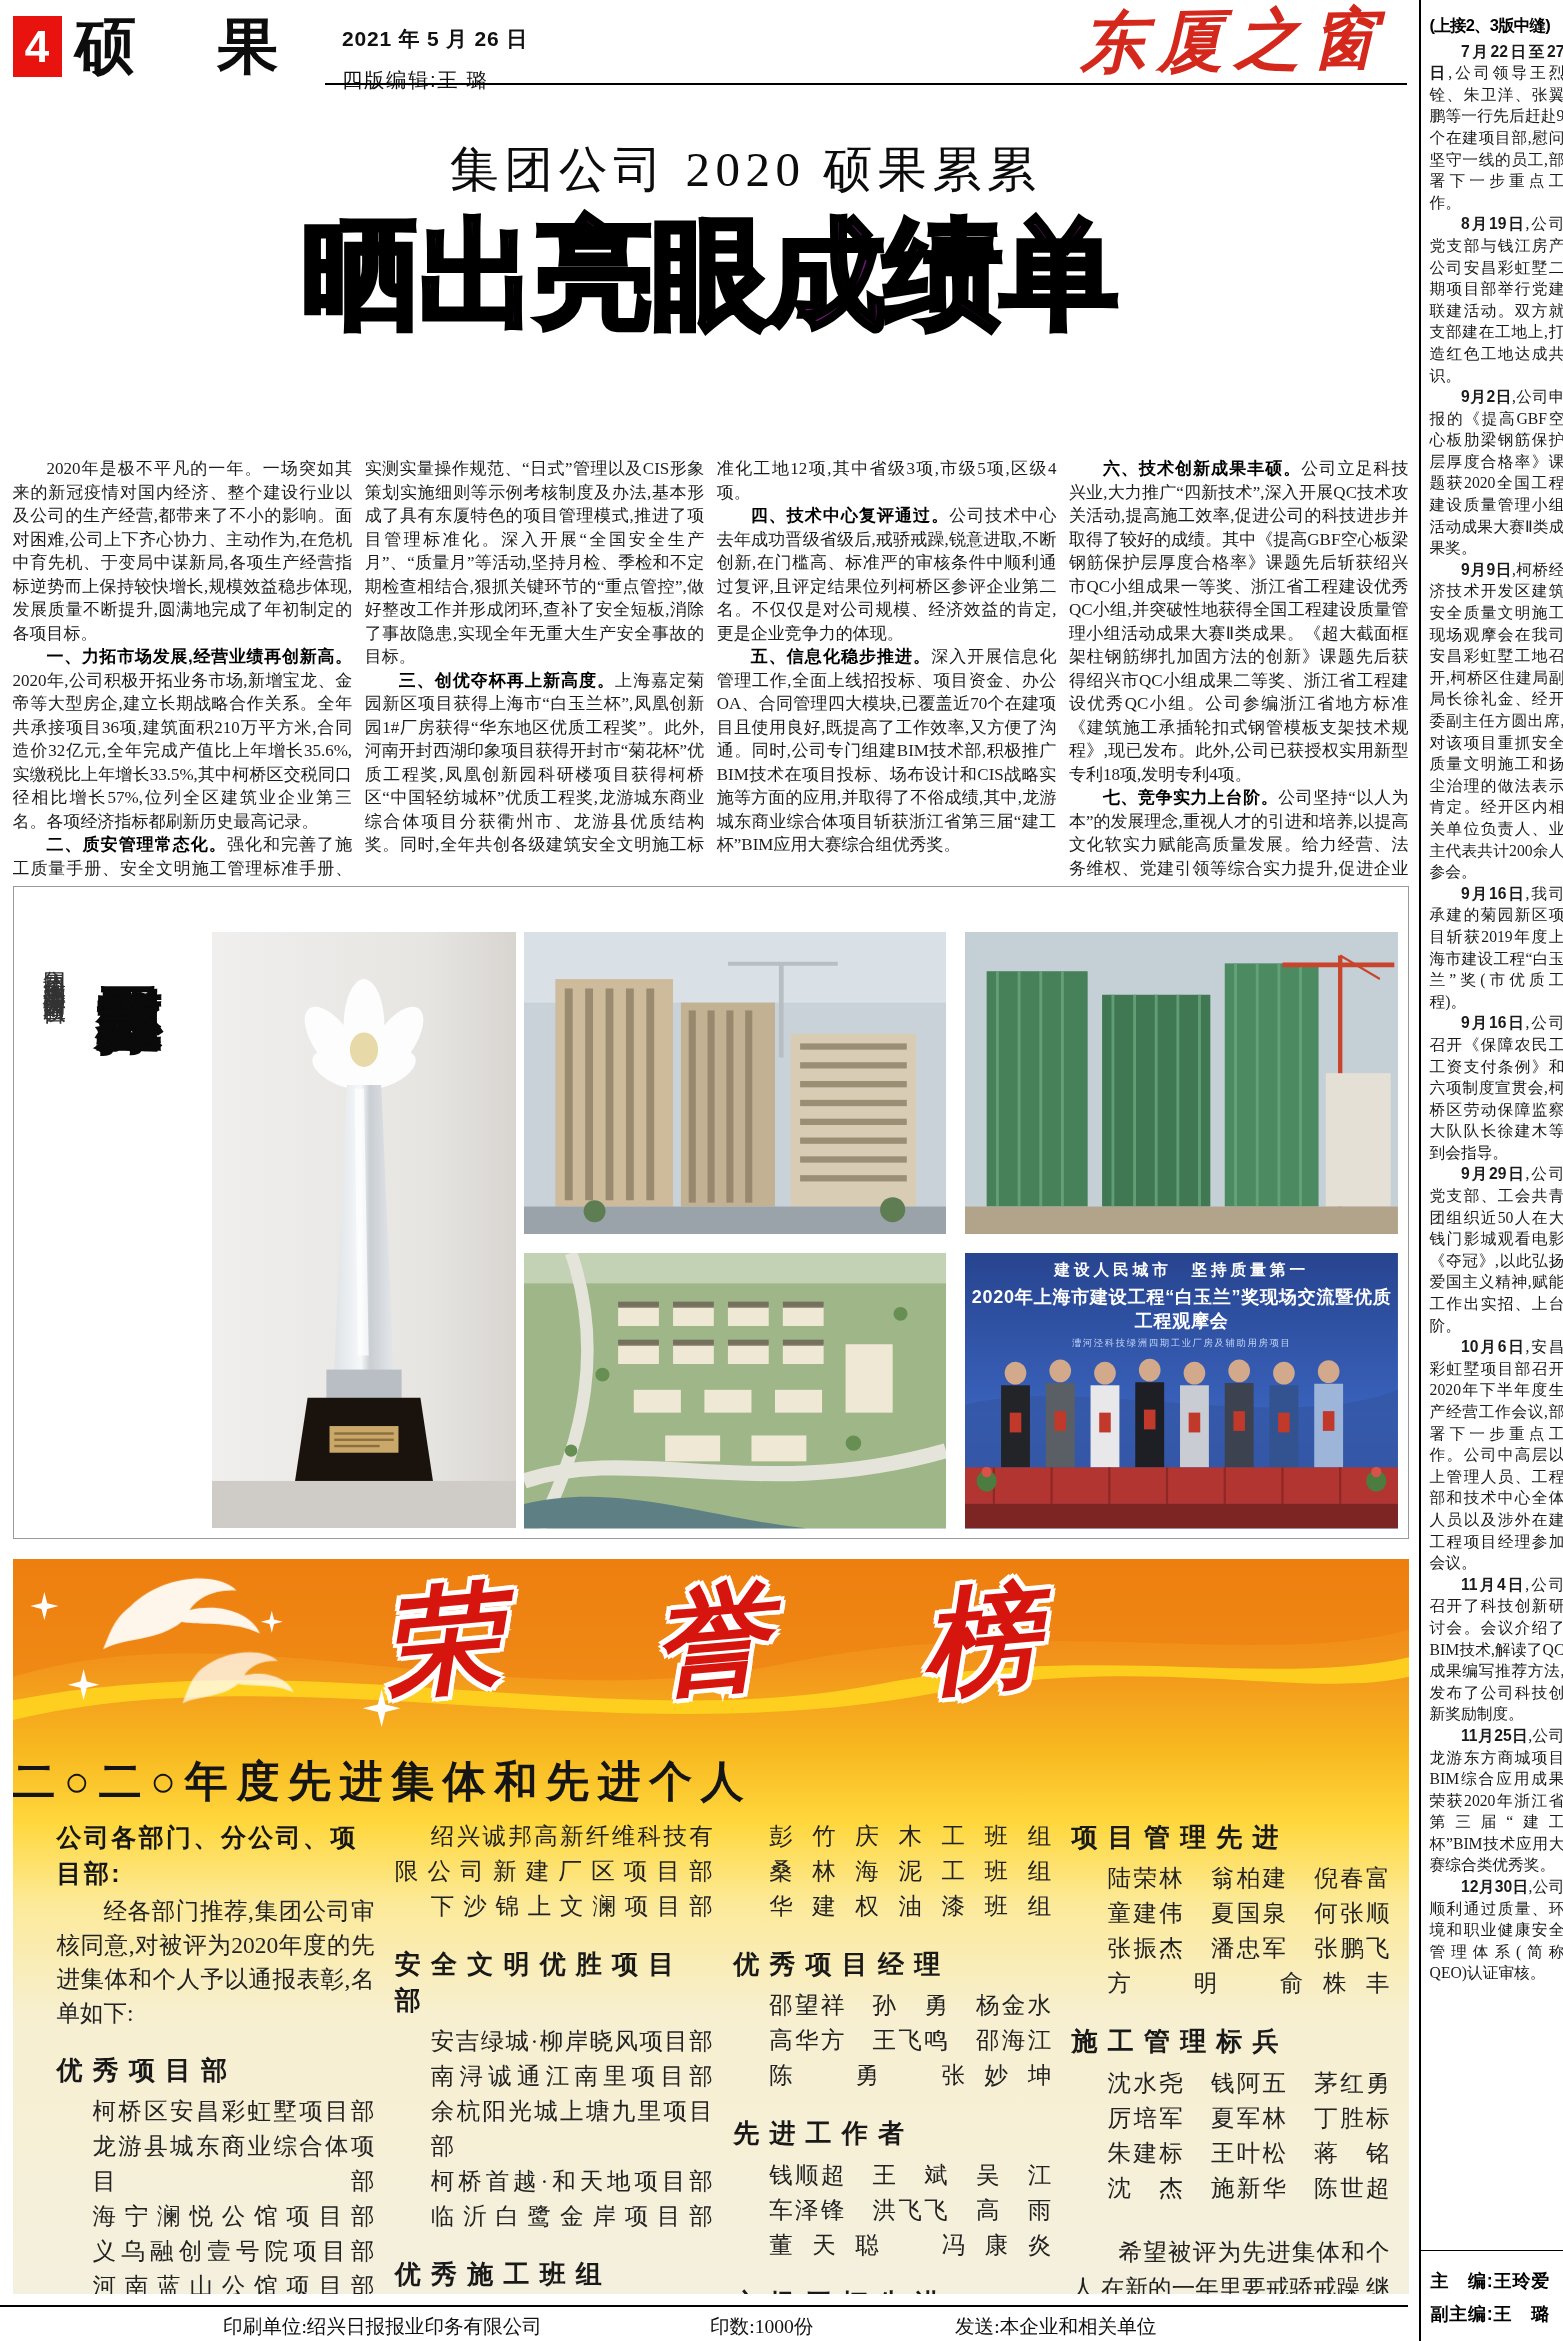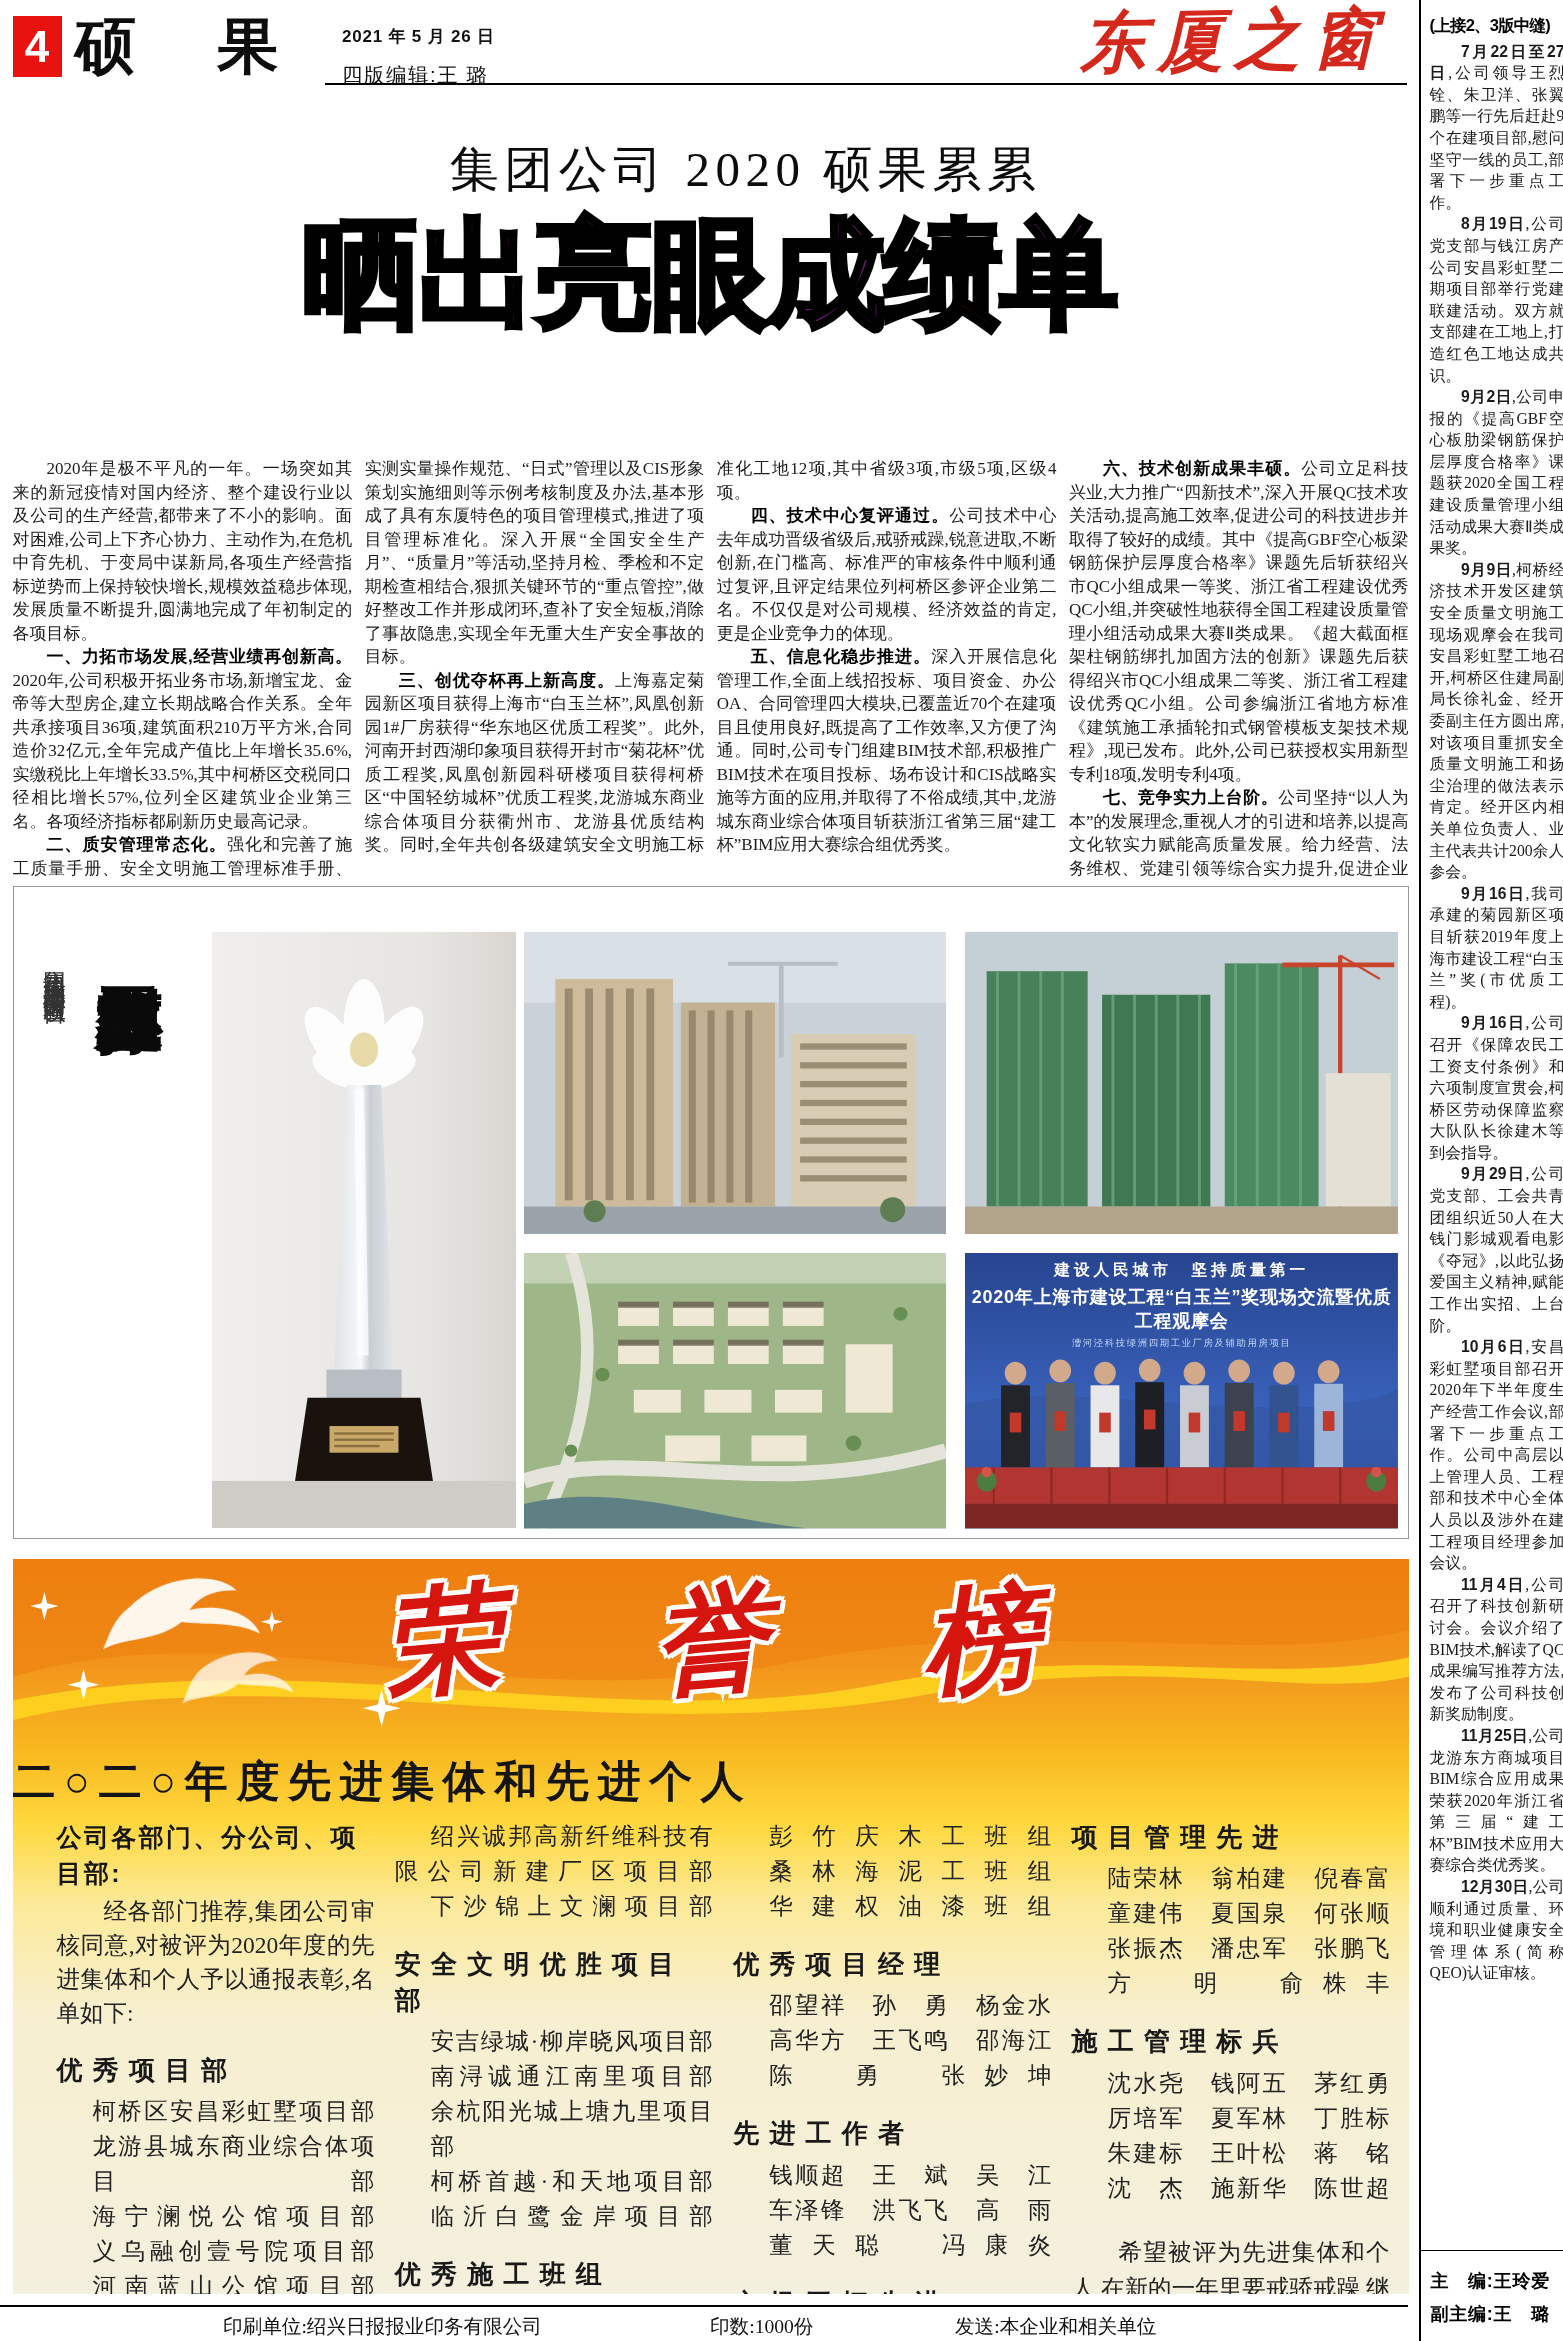--- a/index.html
+++ b/index.html
@@ -4,21 +4,21 @@
 <style>
   html,body{margin:0;padding:0;background:#fff;}
   .page{position:relative;width:1563px;height:2342px;background:#fff;font-family:"Liberation Serif",serif;color:#111;overflow:hidden;}
   .main{position:absolute;left:0;top:0;width:1419px;height:2342px;}
 
   
   .pagenum{position:absolute;left:12.5px;top:15.7px;width:49px;height:61px;background:#e8130f;color:#fff;
     font:700 44px/61px "Liberation Sans",sans-serif;text-align:center;}
   .secname{position:absolute;left:75px;top:11px;font:900 61px/72px "Liberation Serif",serif;letter-spacing:33px;color:#0d0d0d;white-space:nowrap;}
   .dateblock{position:absolute;left:342px;top:25px;font-family:"Liberation Sans",sans-serif;color:#111;}
-  .dateblock .d1{font-size:17px;font-weight:700;letter-spacing:0.8px;}
+  .dateblock .d1{font-size:21px;font-weight:700;letter-spacing:0.8px;}
   .dateblock .d2{font-size:20.4px;margin-top:13px;letter-spacing:1.6px;}
   .masthead{position:absolute;right:31px;top:1.6px;font:900 66px/78px "Liberation Serif",serif;font-style:italic;
     color:#d4281c;letter-spacing:11px;transform:rotate(-1deg);white-space:nowrap;}
   .header-rule{position:absolute;left:325px;top:83px;width:1082px;height:2.4px;background:#000;}
 
   
   .kicker{position:absolute;left:0;top:140px;width:1419px;text-align:center;
     font:49px/60px "Liberation Serif",serif;letter-spacing:5.5px;color:#0c0c0c;padding-left:36px;}
   .bigtitle{position:absolute;left:0;top:210px;width:1419px;text-align:center;
     font:900 118px/129px "Liberation Sans",sans-serif;letter-spacing:-1.6px;color:#701a75;

